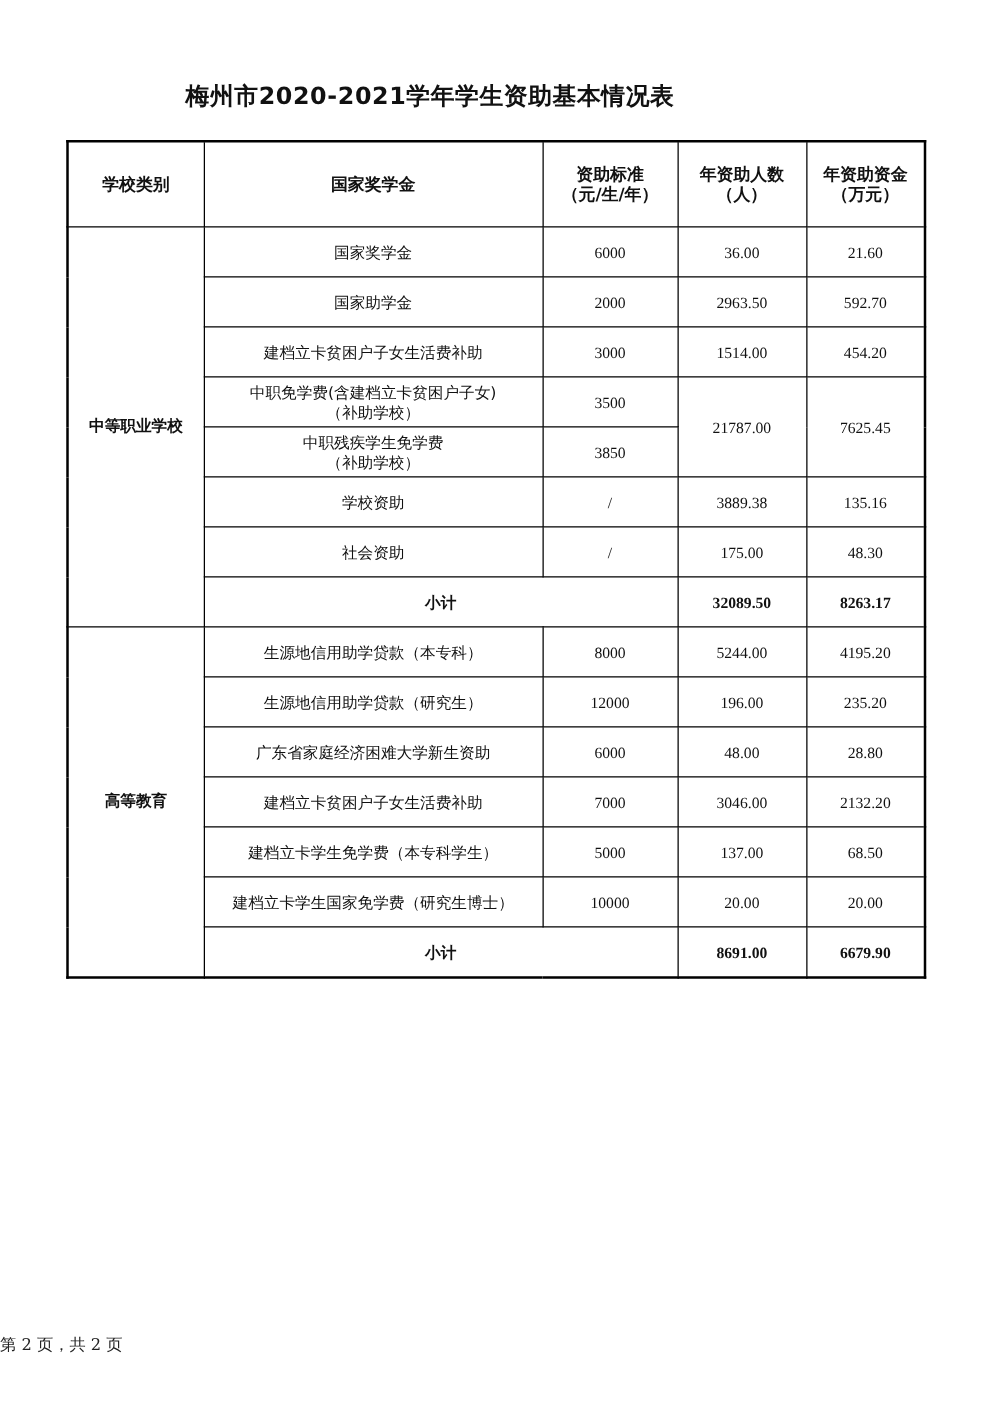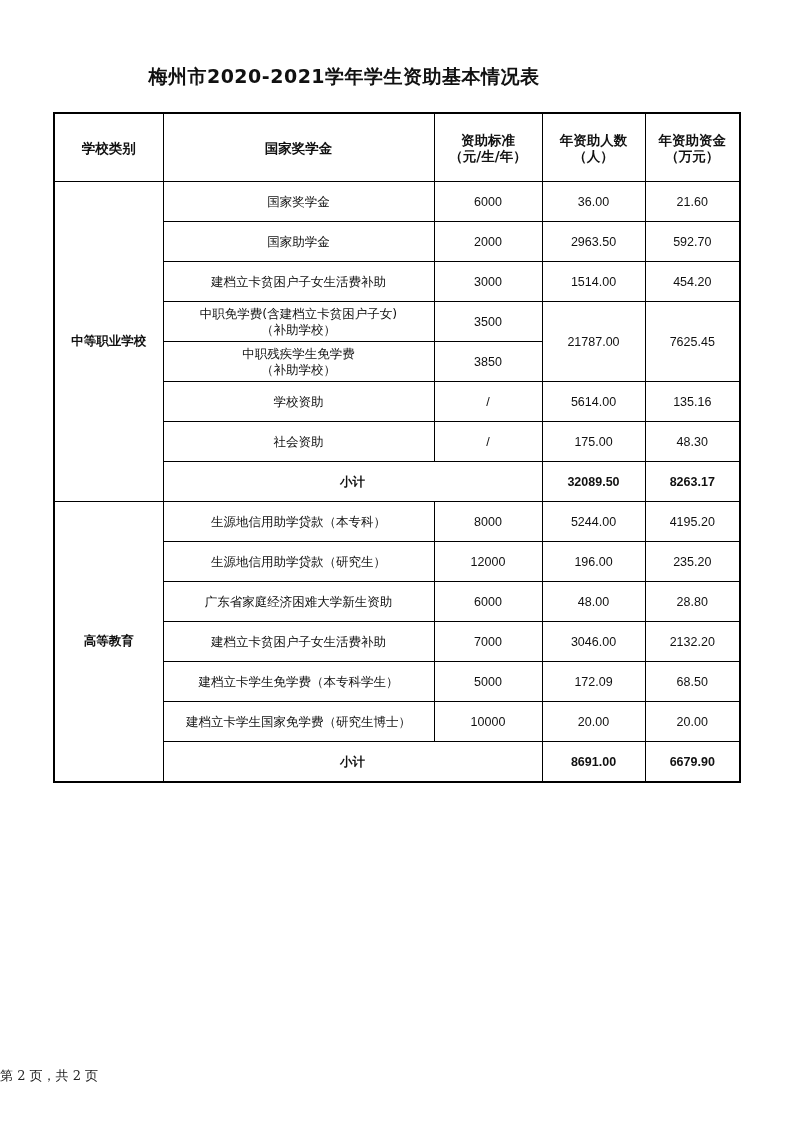--- a/index.html
+++ b/index.html
@@ -6,21 +6,21 @@
   body { width: 793px; height: 1122px; position: relative; overflow: hidden;
          font-family: "DejaVu Sans", "Liberation Sans", sans-serif; color: #111; }
   .title { position: absolute; left: 0; top: 64px; width: 688px; text-align: center;
            font-size: 19px; font-weight: bold; letter-spacing: 0.5px; }
   table.grid { position: absolute; left: 53px; top: 112px; border-collapse: collapse;
                table-layout: fixed; width: 686px; border: 2px solid #000; }
   table.grid td { border: 1.5px solid #000; text-align: center; vertical-align: middle;
                   font-size: 12.5px; padding: 0 4px; line-height: 16px; }
   table.grid tr.head td { height: 67px; font-weight: bold; font-size: 13.5px; }
   table.grid tr.r td { height: 39px; }
-  td.num { font-family: Liberation Sans, sans-serif; font-size: 12.5px; }
+  td.num { font-family: Liberation Serif, serif; font-size: 12.5px; }
   td.bold { font-weight: bold; font-size: 13.5px; font-family: Liberation Mono, monospace; }
   td.sub { font-weight: bold; }
   .footer { position: absolute; left: 0; top: 1067px; width: 793px; 
             font-family: "DejaVu Serif", "Liberation Serif", serif; font-size: 13px; color: #222; }
 </style>
 </head>
 <body>
 
 <div class="title">梅州市2020-2021学年学生资助基本情况表</div>
 
@@ -81,21 +81,21 @@
   <tr class="r">
     <td>
       <div>中职残疾学生免学费</div>
       <div>（补助学校）</div>
     </td>
     <td class="num">3850</td>
   </tr>
   <tr class="r">
     <td>学校资助</td>
     <td class="num">/</td>
-    <td class="num">5614.00</td>
+    <td class="num">3889.38</td>
     <td class="num">135.16</td>
   </tr>
   <tr class="r">
     <td>社会资助</td>
     <td class="num">/</td>
     <td class="num">175.00</td>
     <td class="num">48.30</td>
   </tr>
   <tr class="r">
     <td colspan="2" class="sub">小计</td>
@@ -124,21 +124,21 @@
   </tr>
   <tr class="r">
     <td>建档立卡贫困户子女生活费补助</td>
     <td class="num">7000</td>
     <td class="num">3046.00</td>
     <td class="num">2132.20</td>
   </tr>
   <tr class="r">
     <td>建档立卡学生免学费（本专科学生）</td>
     <td class="num">5000</td>
-    <td class="num">172.09</td>
+    <td class="num">137.00</td>
     <td class="num">68.50</td>
   </tr>
   <tr class="r">
     <td>建档立卡学生国家免学费（研究生博士）</td>
     <td class="num">10000</td>
     <td class="num">20.00</td>
     <td class="num">20.00</td>
   </tr>
   <tr class="r">
     <td colspan="2" class="sub">小计</td>

